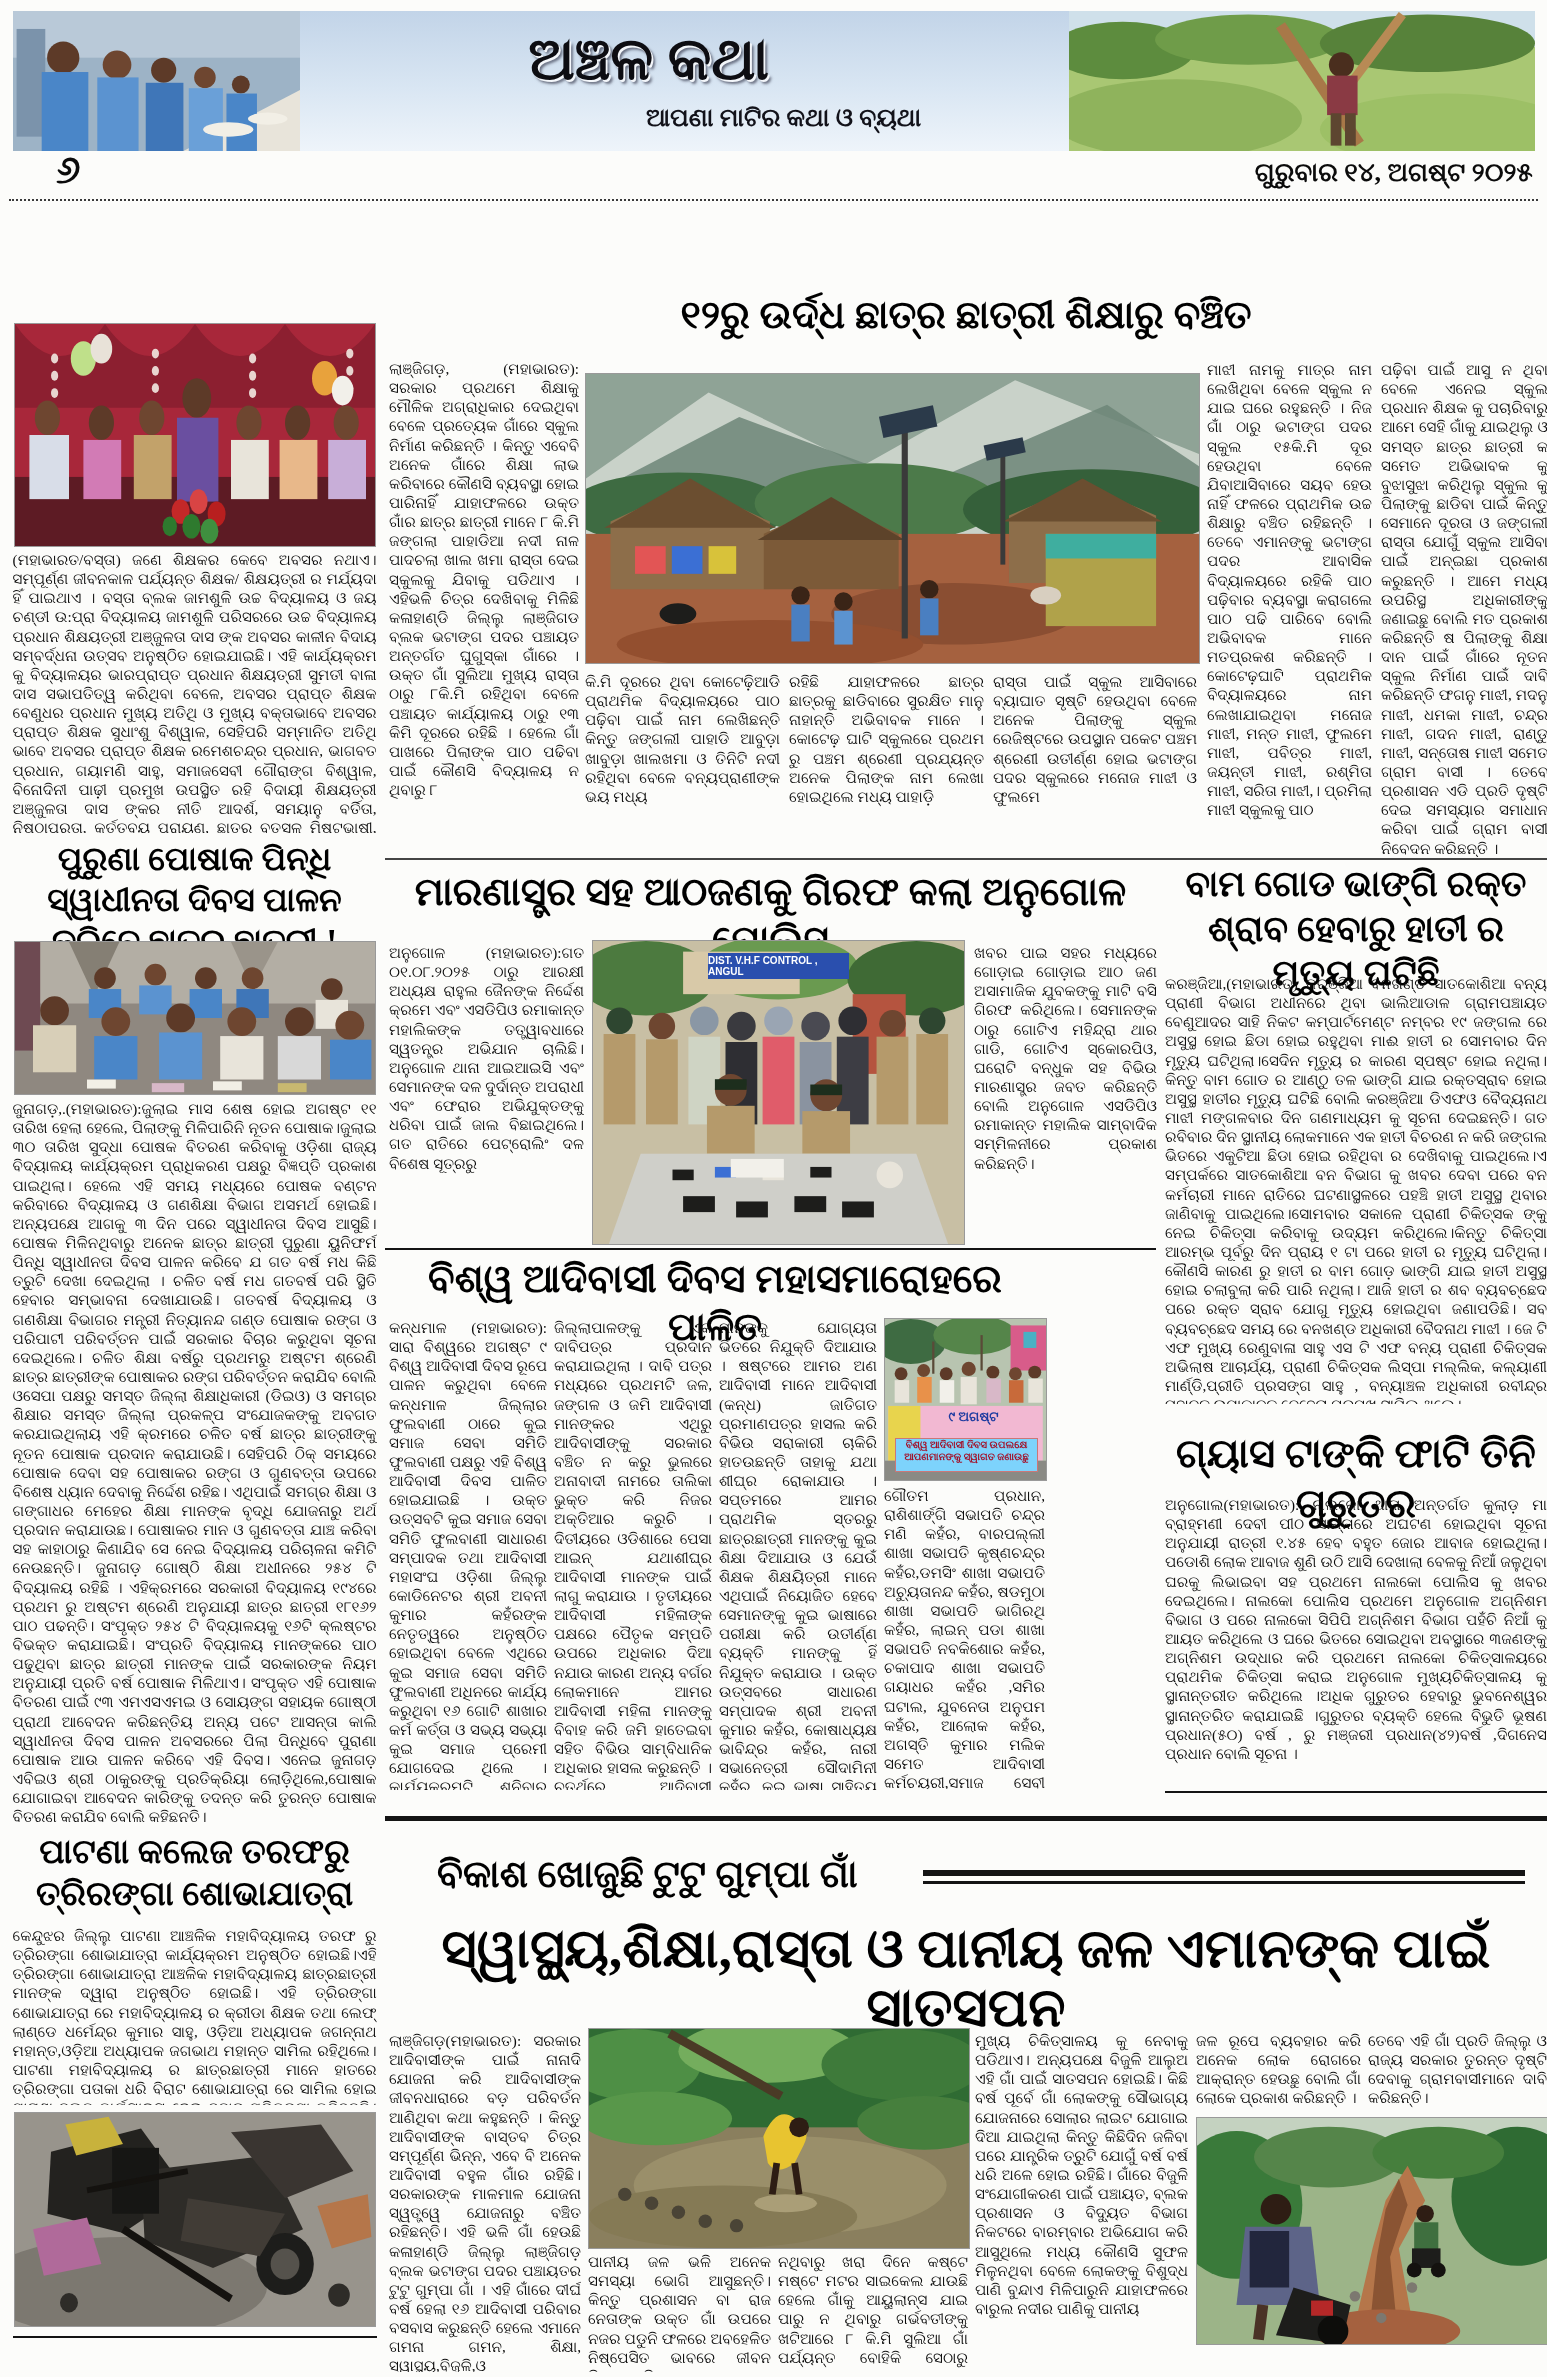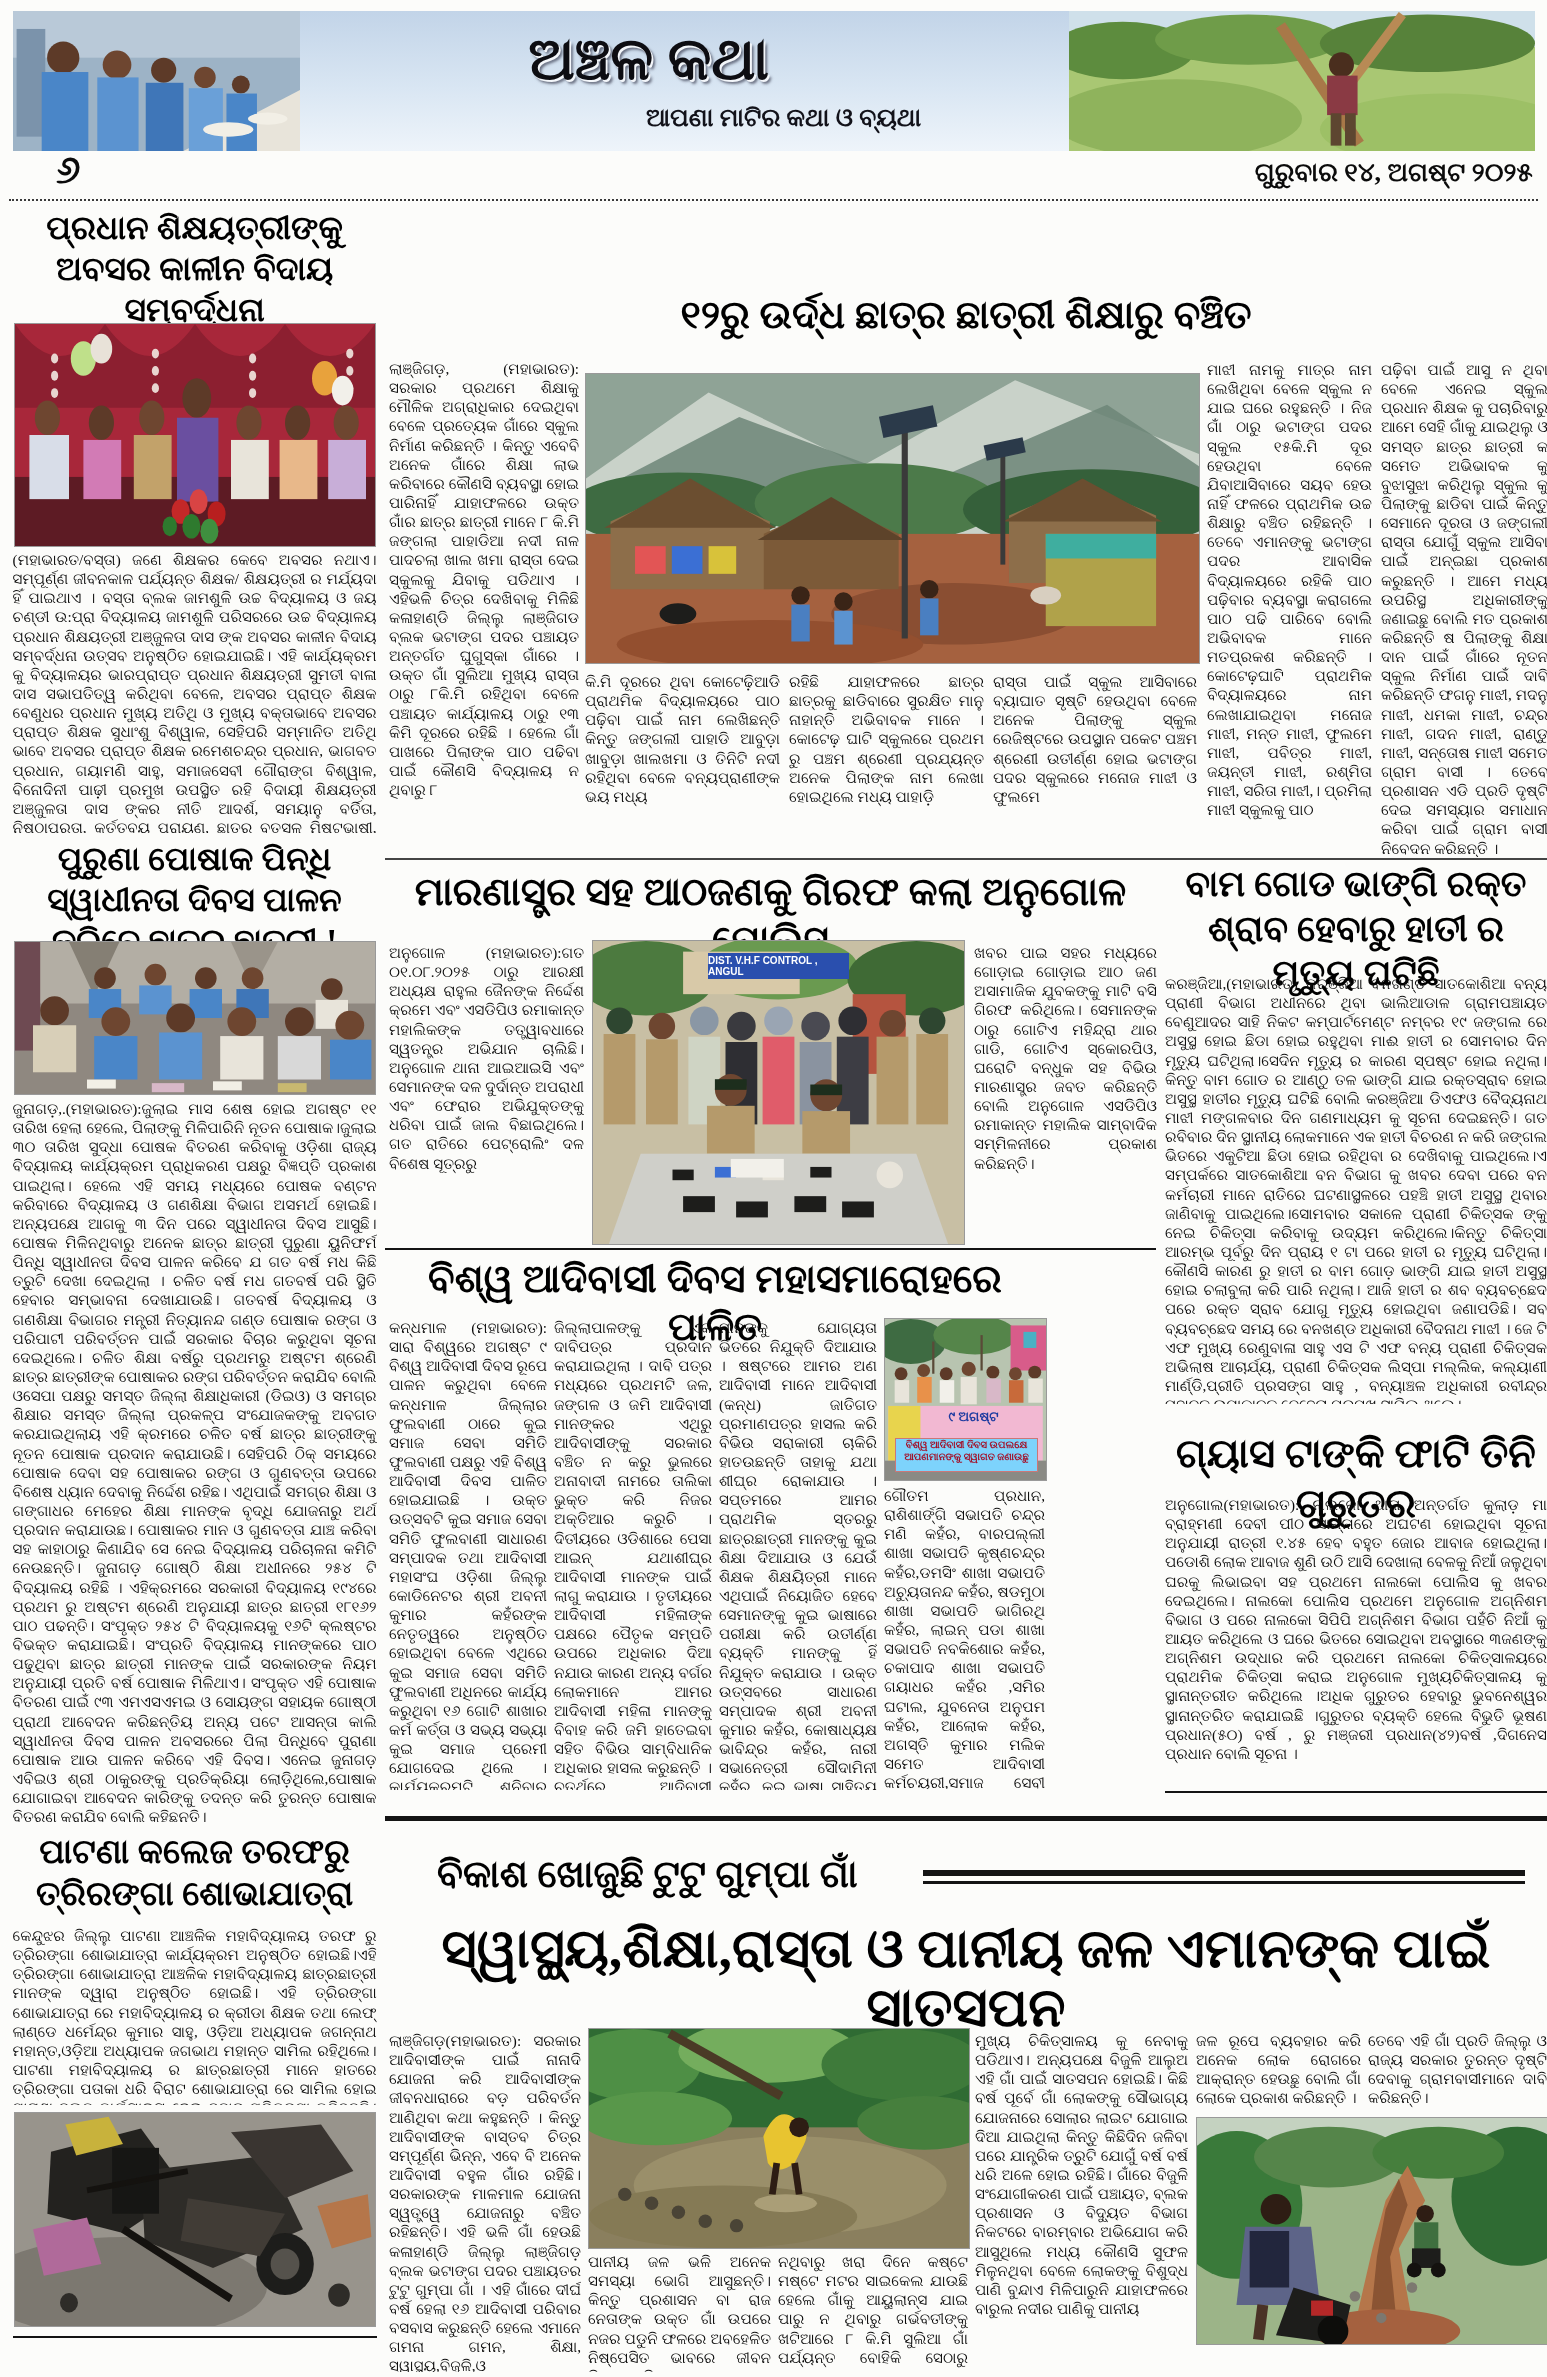--- a/index.html
+++ b/index.html
@@ -75,21 +75,20 @@
       </svg>
     </div>
     <div class="mast-title">ଅଞ୍ଚଳ କଥା</div>
     <div class="mast-sub">ଆପଣା ମାଟିର କଥା ଓ ବ୍ୟଥା</div>
   </div>
 
   <div class="pageno">୬</div>
   <div class="dateline">ଗୁରୁବାର  ୧୪, ଅଗଷ୍ଟ ୨୦୨୫</div>
   <div class="dotted" style="left:9px;top:199px;width:1529px;"></div>
 
-  <div class="head" style="left:12.6px;top:208px;width:364px;font-size:33px;">ପ୍ରଧାନ ଶିକ୍ଷୟତ୍ରୀଙ୍କୁ  ଅବସର କାଳୀନ ବିଦାୟ ସମ୍ବର୍ଦ୍ଧନା</div>
 
   <div class="photo" style="left:14.3px;top:323px;width:360px;height:222px;">
     <svg viewBox="0 0 200 90" preserveAspectRatio="none">
       <rect width="200" height="90" fill="#a8273a"></rect>
       <path d="M0,0 Q25,26 50,0 Q75,26 100,0 Q125,26 150,0 Q175,26 200,0 L200,34 L0,34 Z" fill="#8c1f30"></path>
       <g fill="#f2e9e2" opacity="0.9">
         <circle cx="22" cy="14" r="2"></circle>
           <circle cx="22" cy="21" r="2"></circle>
           <circle cx="22" cy="28" r="2"></circle>
         <circle cx="78" cy="12" r="2"></circle>

